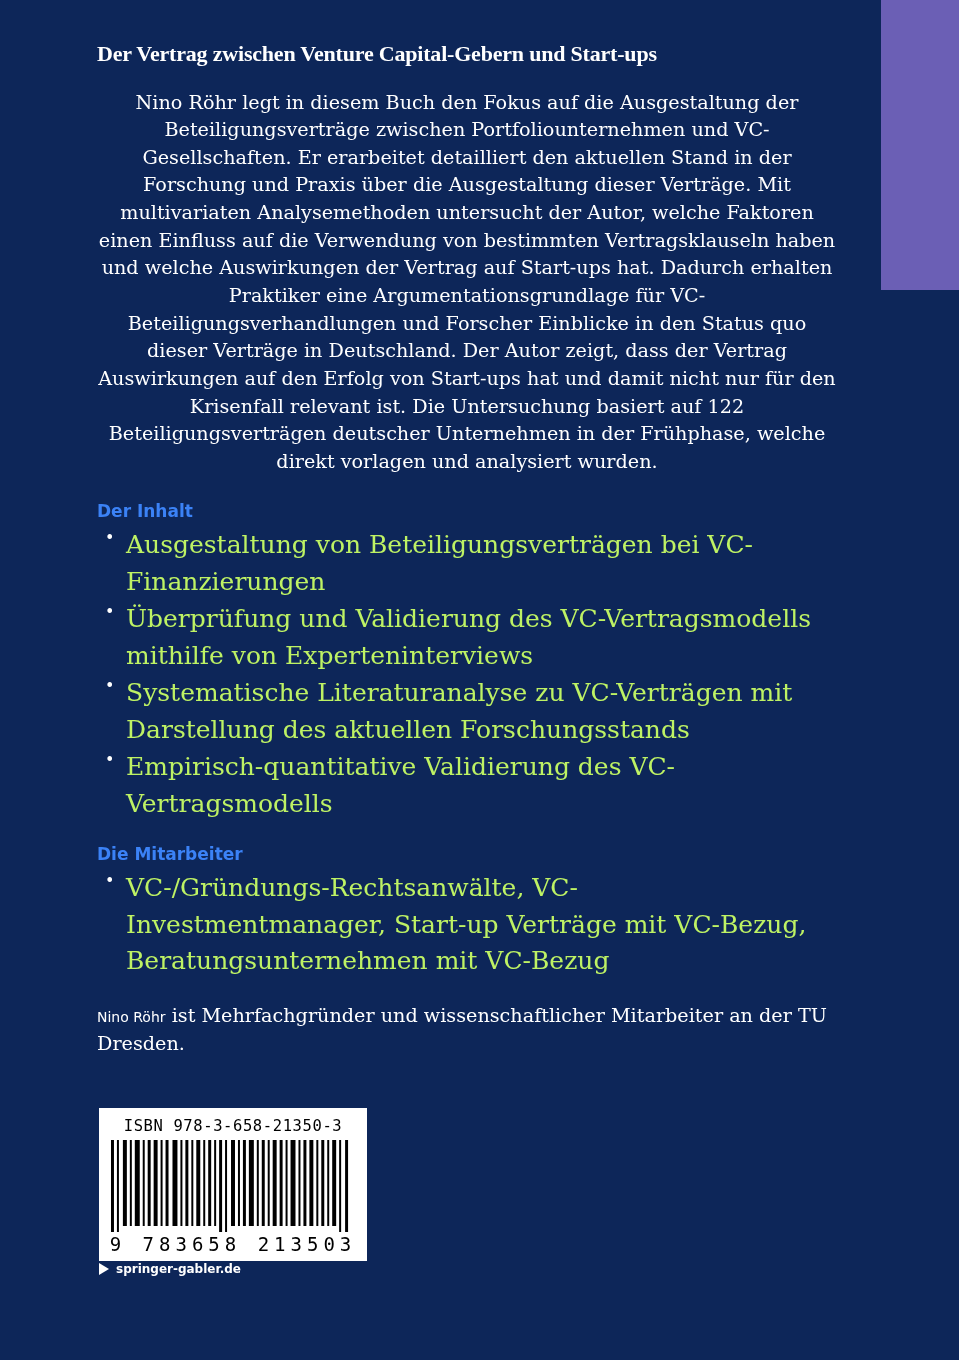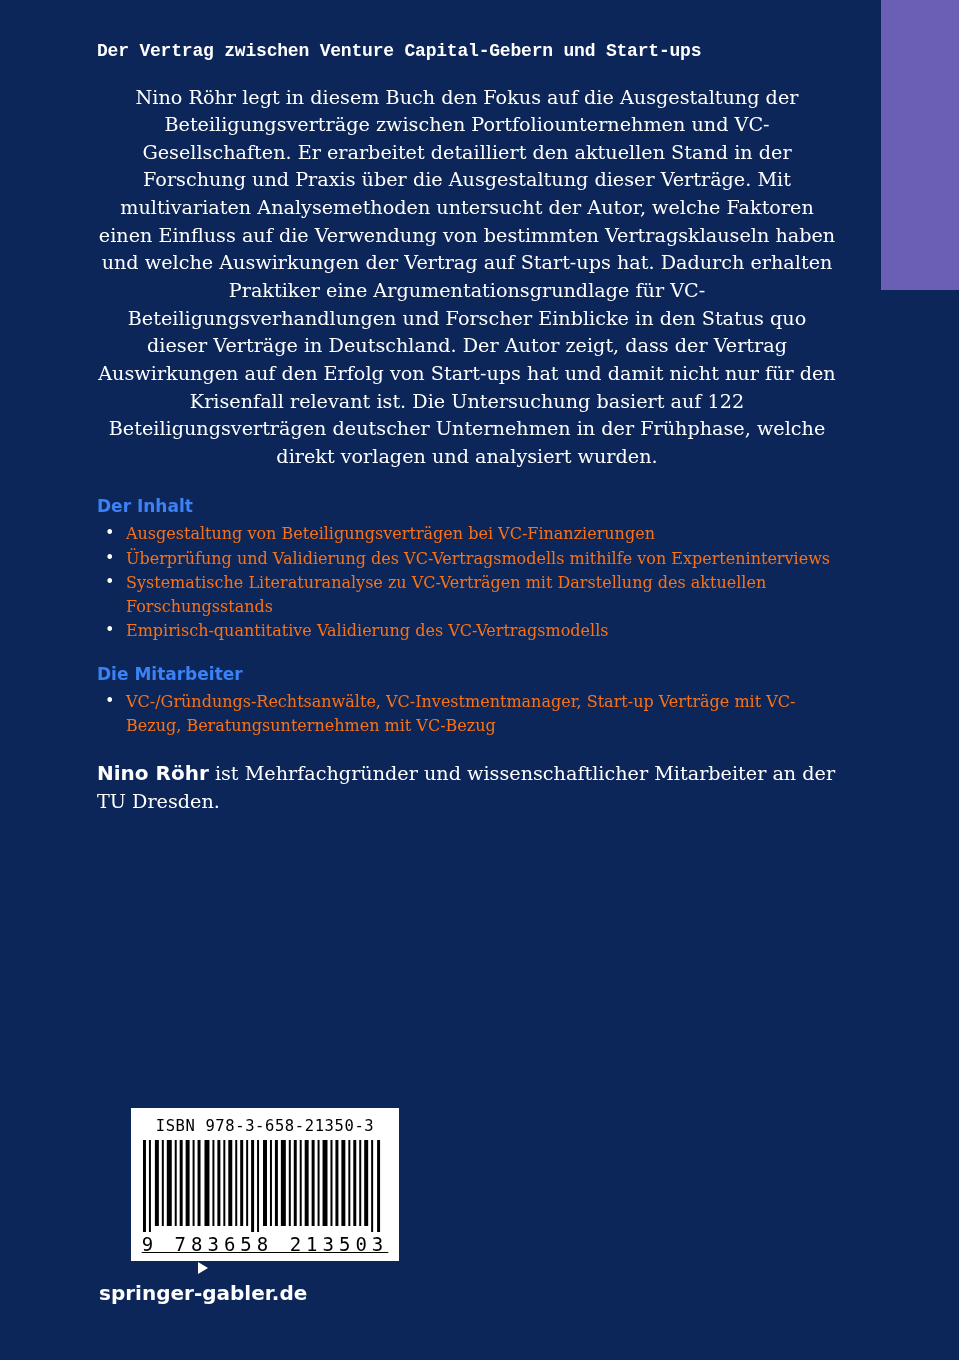--- a/index.html
+++ b/index.html
@@ -31,23 +31,23 @@
     background: #6b5fb5;
   }
   .content {
     position: absolute;
     left: 97px;
     top: 40px;
     width: 740px;
     color: #ffffff;
   }
   .title {
-    font-family: Liberation Mono, monospace;
+    font-family: Liberation Serif, serif;
     font-weight: bold;
-    font-size: 18px;
+    font-size: 22px;
     line-height: 1.25;
     letter-spacing: -0.2px;
     margin: 0 0 21px 0;
     color: #ffffff;
   }
   .blurb {
     font-family: "DejaVu Serif", serif;
     font-size: 19.2px;
     line-height: 1.44;
     margin: 0 0 26px 0;
@@ -61,54 +61,53 @@
     margin: 0 0 6px 0;
     color: #3b82f6;
   }
   ul.bullets {
     list-style: none;
     margin: 0 0 22px 0;
     padding: 0;
   }
   ul.bullets li {
     font-family: "DejaVu Serif", serif;
-    font-size: 16px;
+    font-size: 25px;
     line-height: 1.46;
     padding-left: 29px;
     position: relative;
     margin-bottom: 1px;
-    color: #f97316;
+    color: #bef264;
   }
   ul.bullets li::before {
     content: "\2022";
     position: absolute;
     left: 8px;
     top: -1px;
     font-size: 16px;
     color: #ffffff;
   }
   .author-block {
     font-family: "DejaVu Serif", serif;
     font-size: 19.2px;
     line-height: 1.44;
     color: #ffffff;
     margin: 0;
   }
   .author-name {
     font-family: "DejaVu Sans", sans-serif;
-    font-weight: bold;
-    font-size: 20px;
+    font-weight: normal;
+    font-size: 14px;
   }
   
   .barcode-wrap {
     position: absolute;
     left: 99px;
     top: 1108px;
     width: 268px;
-    margin-left: 32px;
   }
   .barcode-box {
     background: #ffffff;
     border: 2px solid #ffffff;
     padding: 7px 8px 4px 8px;
     box-sizing: border-box;
     width: 268px;
   }
   .isbn-text {
     font-family: "DejaVu Sans Mono", monospace;
@@ -125,34 +124,32 @@
     display: block;
   }
   .ean-digits {
     font-family: "DejaVu Sans Mono", monospace;
     font-size: 19px;
     letter-spacing: 5px;
     color: #000000;
     text-align: center;
     margin-top: 1px;
     white-space: nowrap;
-    text-decoration: underline;
   }
   .imprint {
     position: absolute;
     left: 99px;
     top: 1262px;
     font-family: "DejaVu Sans", sans-serif;
     font-weight: bold;
-    font-size: 20px;
+    font-size: 12px;
     color: #ffffff;
     display: flex;
     align-items: center;
     gap: 7px;
-    flex-direction: column;
   }
   .tri {
     width: 0;
     height: 0;
     border-left: 10px solid #ffffff;
     border-top: 6px solid transparent;
     border-bottom: 6px solid transparent;
     display: inline-block;
   }
 </style>

